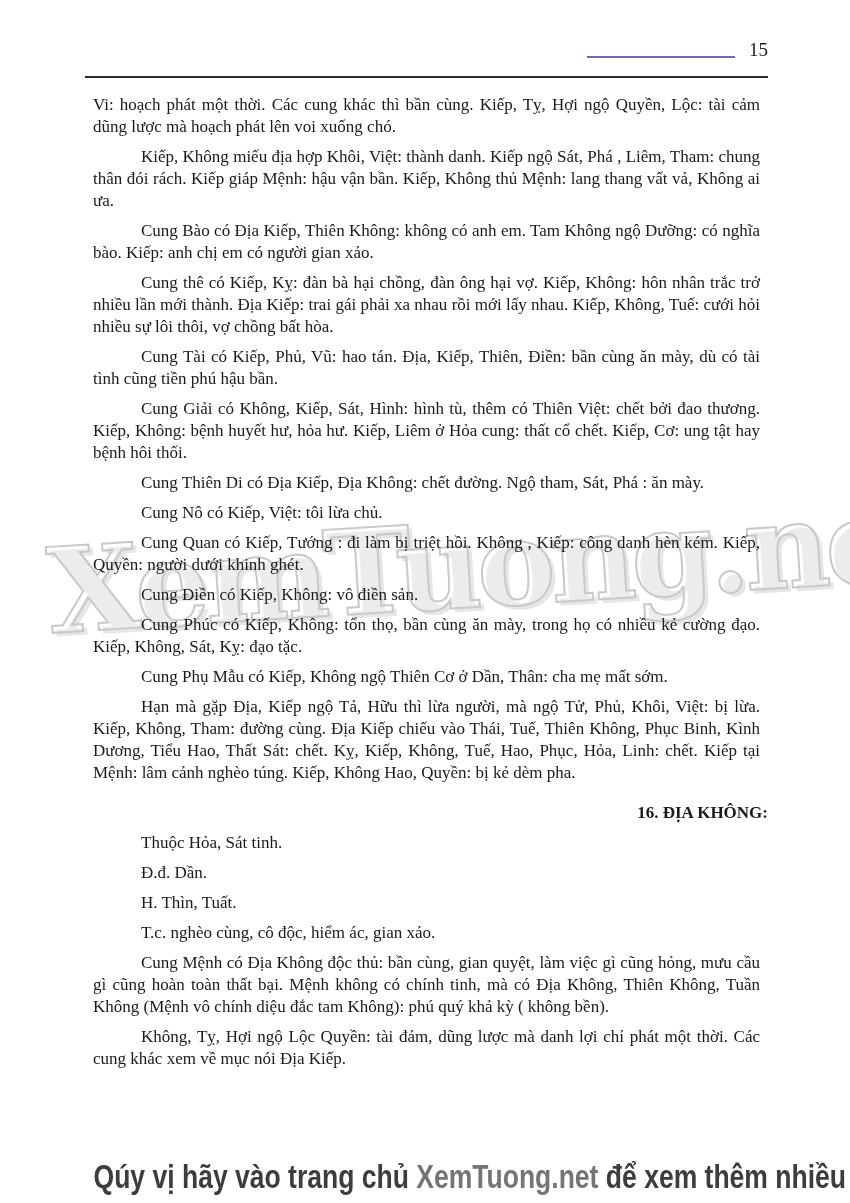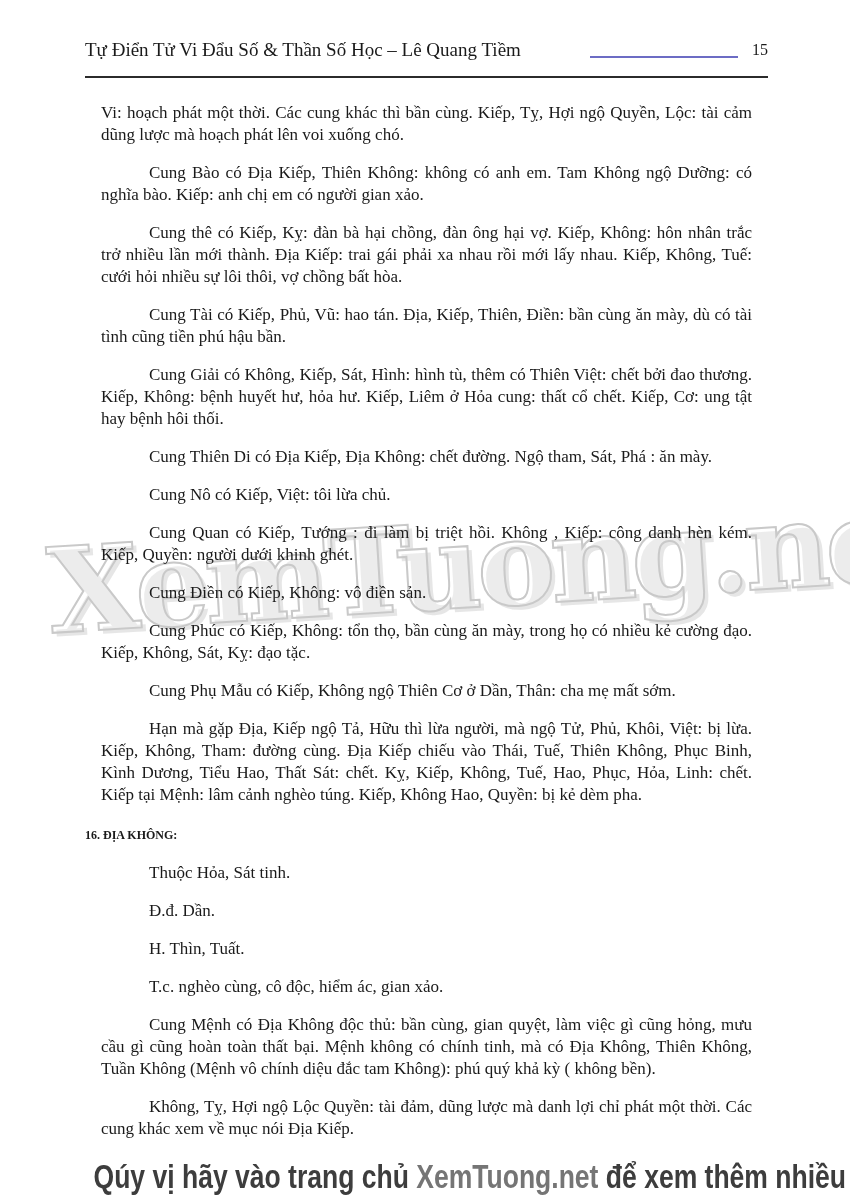--- a/index.html
+++ b/index.html
@@ -17,21 +17,21 @@
     display:flex;align-items:flex-end;
     font-size:19px;line-height:24px;
     white-space:nowrap;
   }
   .header .title{flex:0 0 auto;}
   .header .spacer{flex:1 1 auto;}
   .header .blue-line{
     flex:0 0 auto;width:148px;height:2px;margin:0 14px 4px 0;
     background:#6c6cc4;
   }
-  .header .page-num{flex:0 0 auto;font-size:16px;}
+  .header .page-num{flex:0 0 auto;font-size:19px;}
   .header-rule{
     position:absolute;top:76px;left:85px;right:82px;height:2px;
     background:#2b2b2b;
   }
   
   .watermark{
     position:absolute;
     left:48px;top:532px;width:780px;
     font-family:"DejaVu Serif", serif;
     font-weight:bold;
@@ -46,27 +46,27 @@
     z-index:0;
     pointer-events:none;
   }
   
   .body-text{
     position:absolute;top:86px;left:85px;width:683px;
     font-size:17px;line-height:22px;
     text-align:justify;
     z-index:1;
   }
-  .body-text p{margin:16px;}
+  .body-text p{margin:8px;}
   .para.indent{text-indent:48px;}
   .section-heading{
     margin:18px 0 8px 0;
-    font-size:12px;line-height:22px;
+    font-size:17px;line-height:22px;
     font-weight:bold;
-    text-align:left;
+    text-align:right;
   }
   
   .footer{
     position:absolute;top:1155px;left:0;width:850px;
     text-align:center;
     font-family:"Liberation Sans", sans-serif;
     font-weight:bold;
     font-size:34px;line-height:42px;
     color:#3d3d3d;
     white-space:nowrap;
@@ -77,33 +77,33 @@
   .footer .brand{color:#757575;}
 </style>
 </head>
 <body>
 
 <div class="page">
 
   <div class="watermark">XemTuong.net</div>
 
   <div class="header">
-    <span class="title">Tự Điển Tử Vi Đẩu Số &amp; Thần Số Học – Lê Quang Tiềm</span>
     <span class="spacer"></span>
     <span class="blue-line"></span>
     <span class="page-num">15</span>
   </div>
   <div class="header-rule"></div>
 
   <div class="body-text">
 
     <p class="para">Vi: hoạch phát một thời. Các cung khác thì bần cùng. Kiếp, Tỵ, Hợi ngộ Quyền, Lộc: tài cảm dũng lược mà hoạch phát lên voi xuống chó.</p>
 
     <div>
 
+        <p class="para indent">Kiếp, Không miếu địa hợp Khôi, Việt: thành danh. Kiếp ngộ Sát,  Phá , Liêm, Tham: chung thân đói rách. Kiếp giáp Mệnh: hậu vận bần. Kiếp, Không thủ Mệnh: lang thang vất vả, Không ai ưa.</p>
 
         <p class="para indent">Cung Bào có Địa Kiếp, Thiên Không: không có anh em. Tam Không ngộ Dưỡng: có nghĩa bào. Kiếp: anh chị em có người gian xảo.</p>
 
         <p class="para indent">Cung thê có Kiếp, Kỵ: đàn bà hại chồng, đàn ông hại vợ. Kiếp, Không: hôn nhân trắc trở nhiều lần mới thành. Địa Kiếp: trai gái phải xa nhau rồi mới lấy nhau. Kiếp, Không, Tuế: cưới hỏi nhiều sự lôi thôi, vợ chồng bất hòa.</p>
 
 
         <p class="para indent">Cung Tài có Kiếp, Phủ, Vũ: hao tán. Địa, Kiếp, Thiên, Điền: bần cùng ăn mày, dù có tài tình cũng tiền phú hậu bần.</p>
 
         <p class="para indent">Cung Giải có Không, Kiếp, Sát, Hình: hình tù, thêm có Thiên Việt: chết bởi đao thương. Kiếp, Không: bệnh huyết hư, hỏa hư. Kiếp, Liêm ở Hỏa cung: thất cổ chết. Kiếp, Cơ: ung tật hay bệnh hôi thối.</p>
 

